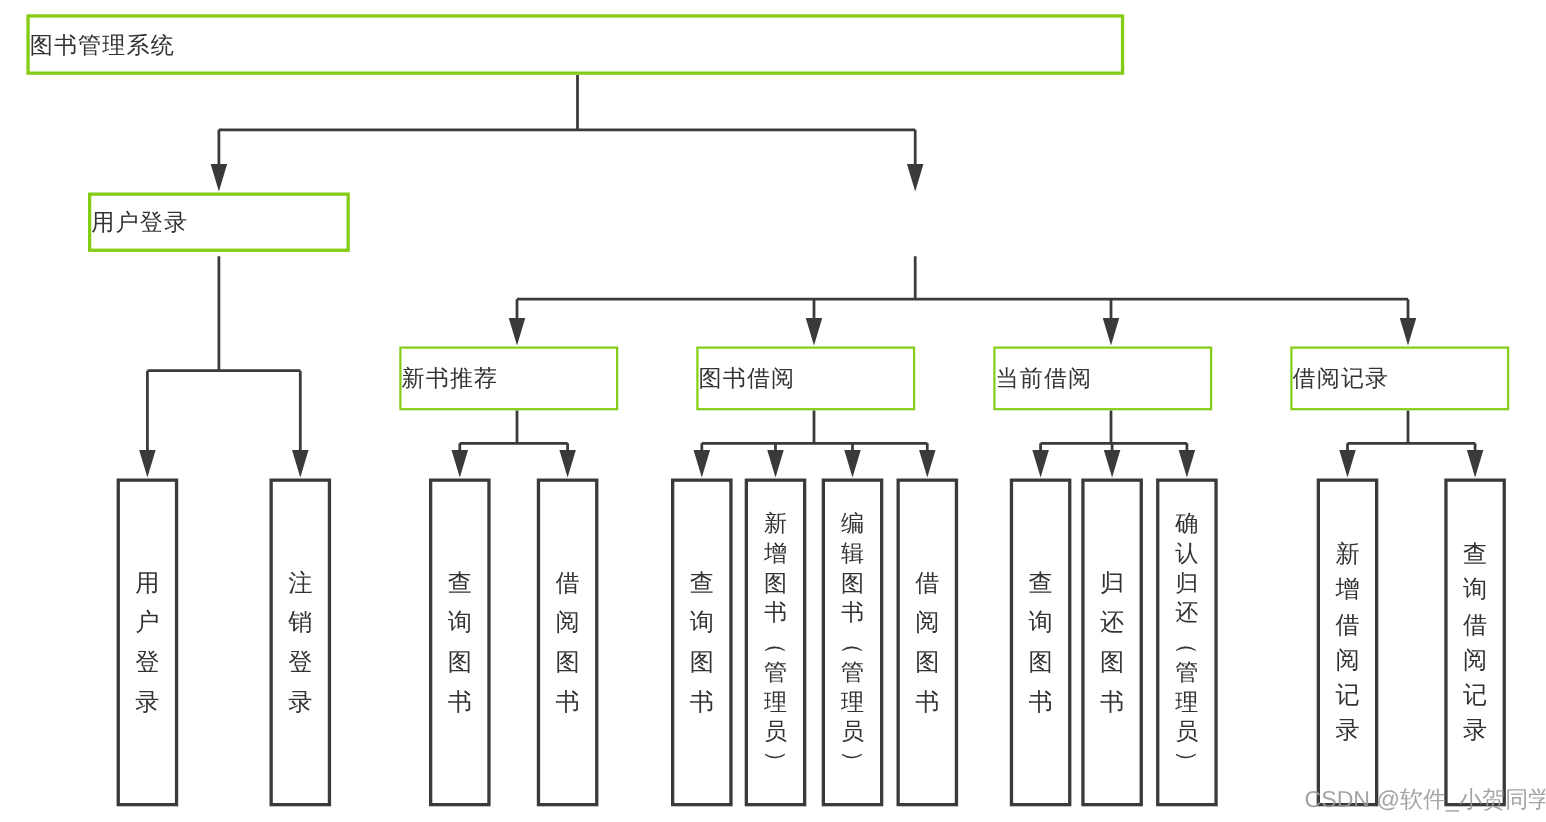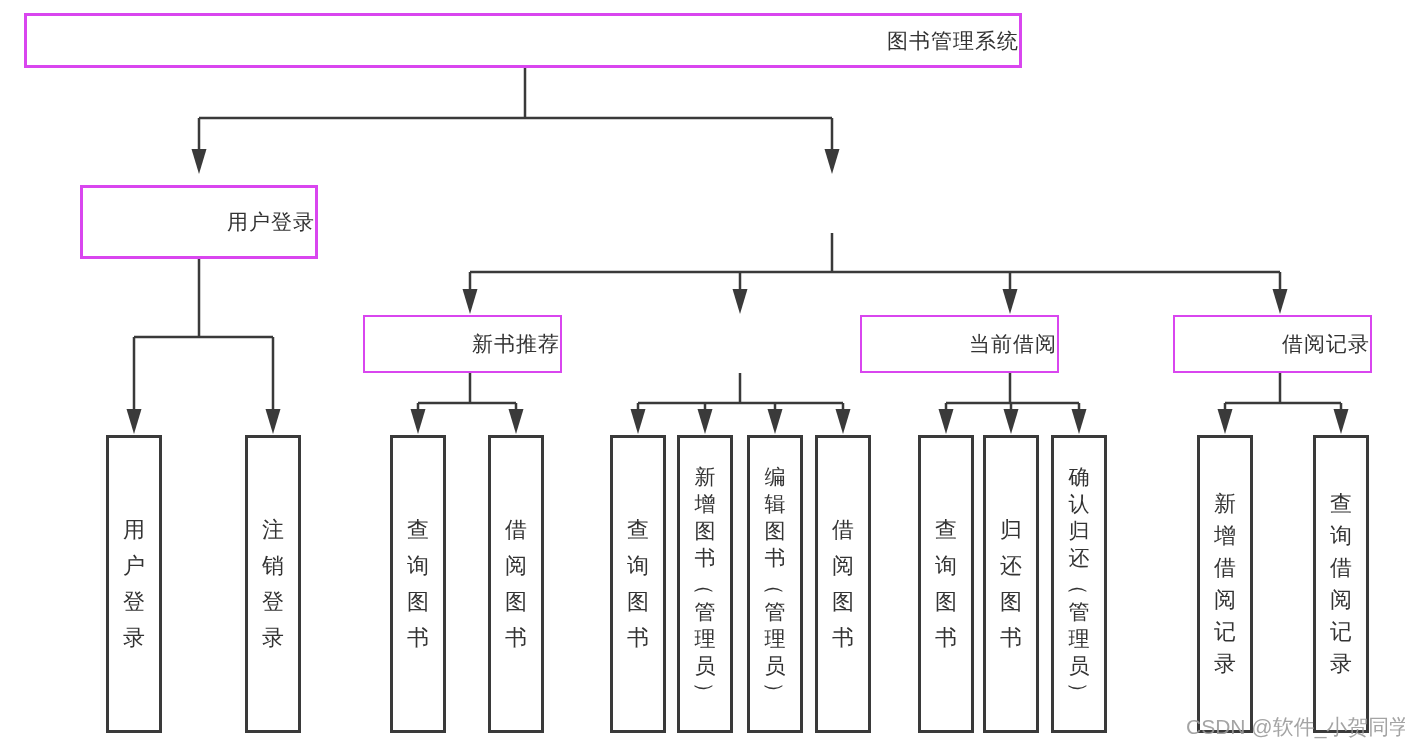--- a/index.html
+++ b/index.html
@@ -21,33 +21,33 @@
     left: 0;
     top: 0;
     width: 1405px;
     height: 747px;
     pointer-events: none;
   }
   .hbox {
     position: absolute;
     box-sizing: border-box;
     background: #ffffff;
-    border: 3px solid #d946ef;
+    border: 3px solid #84cc16;
     display: flex;
     align-items: center;
-    justify-content: flex-end;
+    justify-content: flex-start;
     font-size: 21px;
     letter-spacing: 1px;
     color: #333333;
     z-index: 2;
   }
   .hbox.root {
     left: 24px;  top: 13px;  width: 998px; height: 55px;
   }
-  .hbox.lvl2 { top: 185px; width: 238px; height: 74px; padding-left: 29px; }
+  .hbox.lvl2 { top: 175px; width: 238px; height: 54px; }
   .hbox.lvl3 { top: 315px; width: 199px; height: 58px; border-width: 2px; }
   .vbox {
     position: absolute;
     box-sizing: border-box;
     top: 435px;
     width: 56px;
     height: 298px;
     background: #ffffff;
     border: 3px solid #3a3a3a;
     display: flex;
@@ -134,21 +134,24 @@
     <span>图书管理系统</span>
   </div>
 
   <div class="hbox lvl2" style="left:80px">
     <span>用户登录</span>
   </div>
 
   <div class="hbox lvl3" style="left:363px">
     <span>新书推荐</span>
   </div>
-  <div class="hbox lvl3" style="left:860px">
+  <div class="hbox lvl3" style="left:633px">
+    <span>图书借阅</span>
+  </div>
+  <div class="hbox lvl3" style="left:903px">
     <span>当前借阅</span>
   </div>
   <div class="hbox lvl3" style="left:1173px">
     <span>借阅记录</span>
   </div>
 
   <div class="vbox" style="left:106px">
     <span class="vtext sp-lg">
         <span>用</span>
         <span>户</span>

